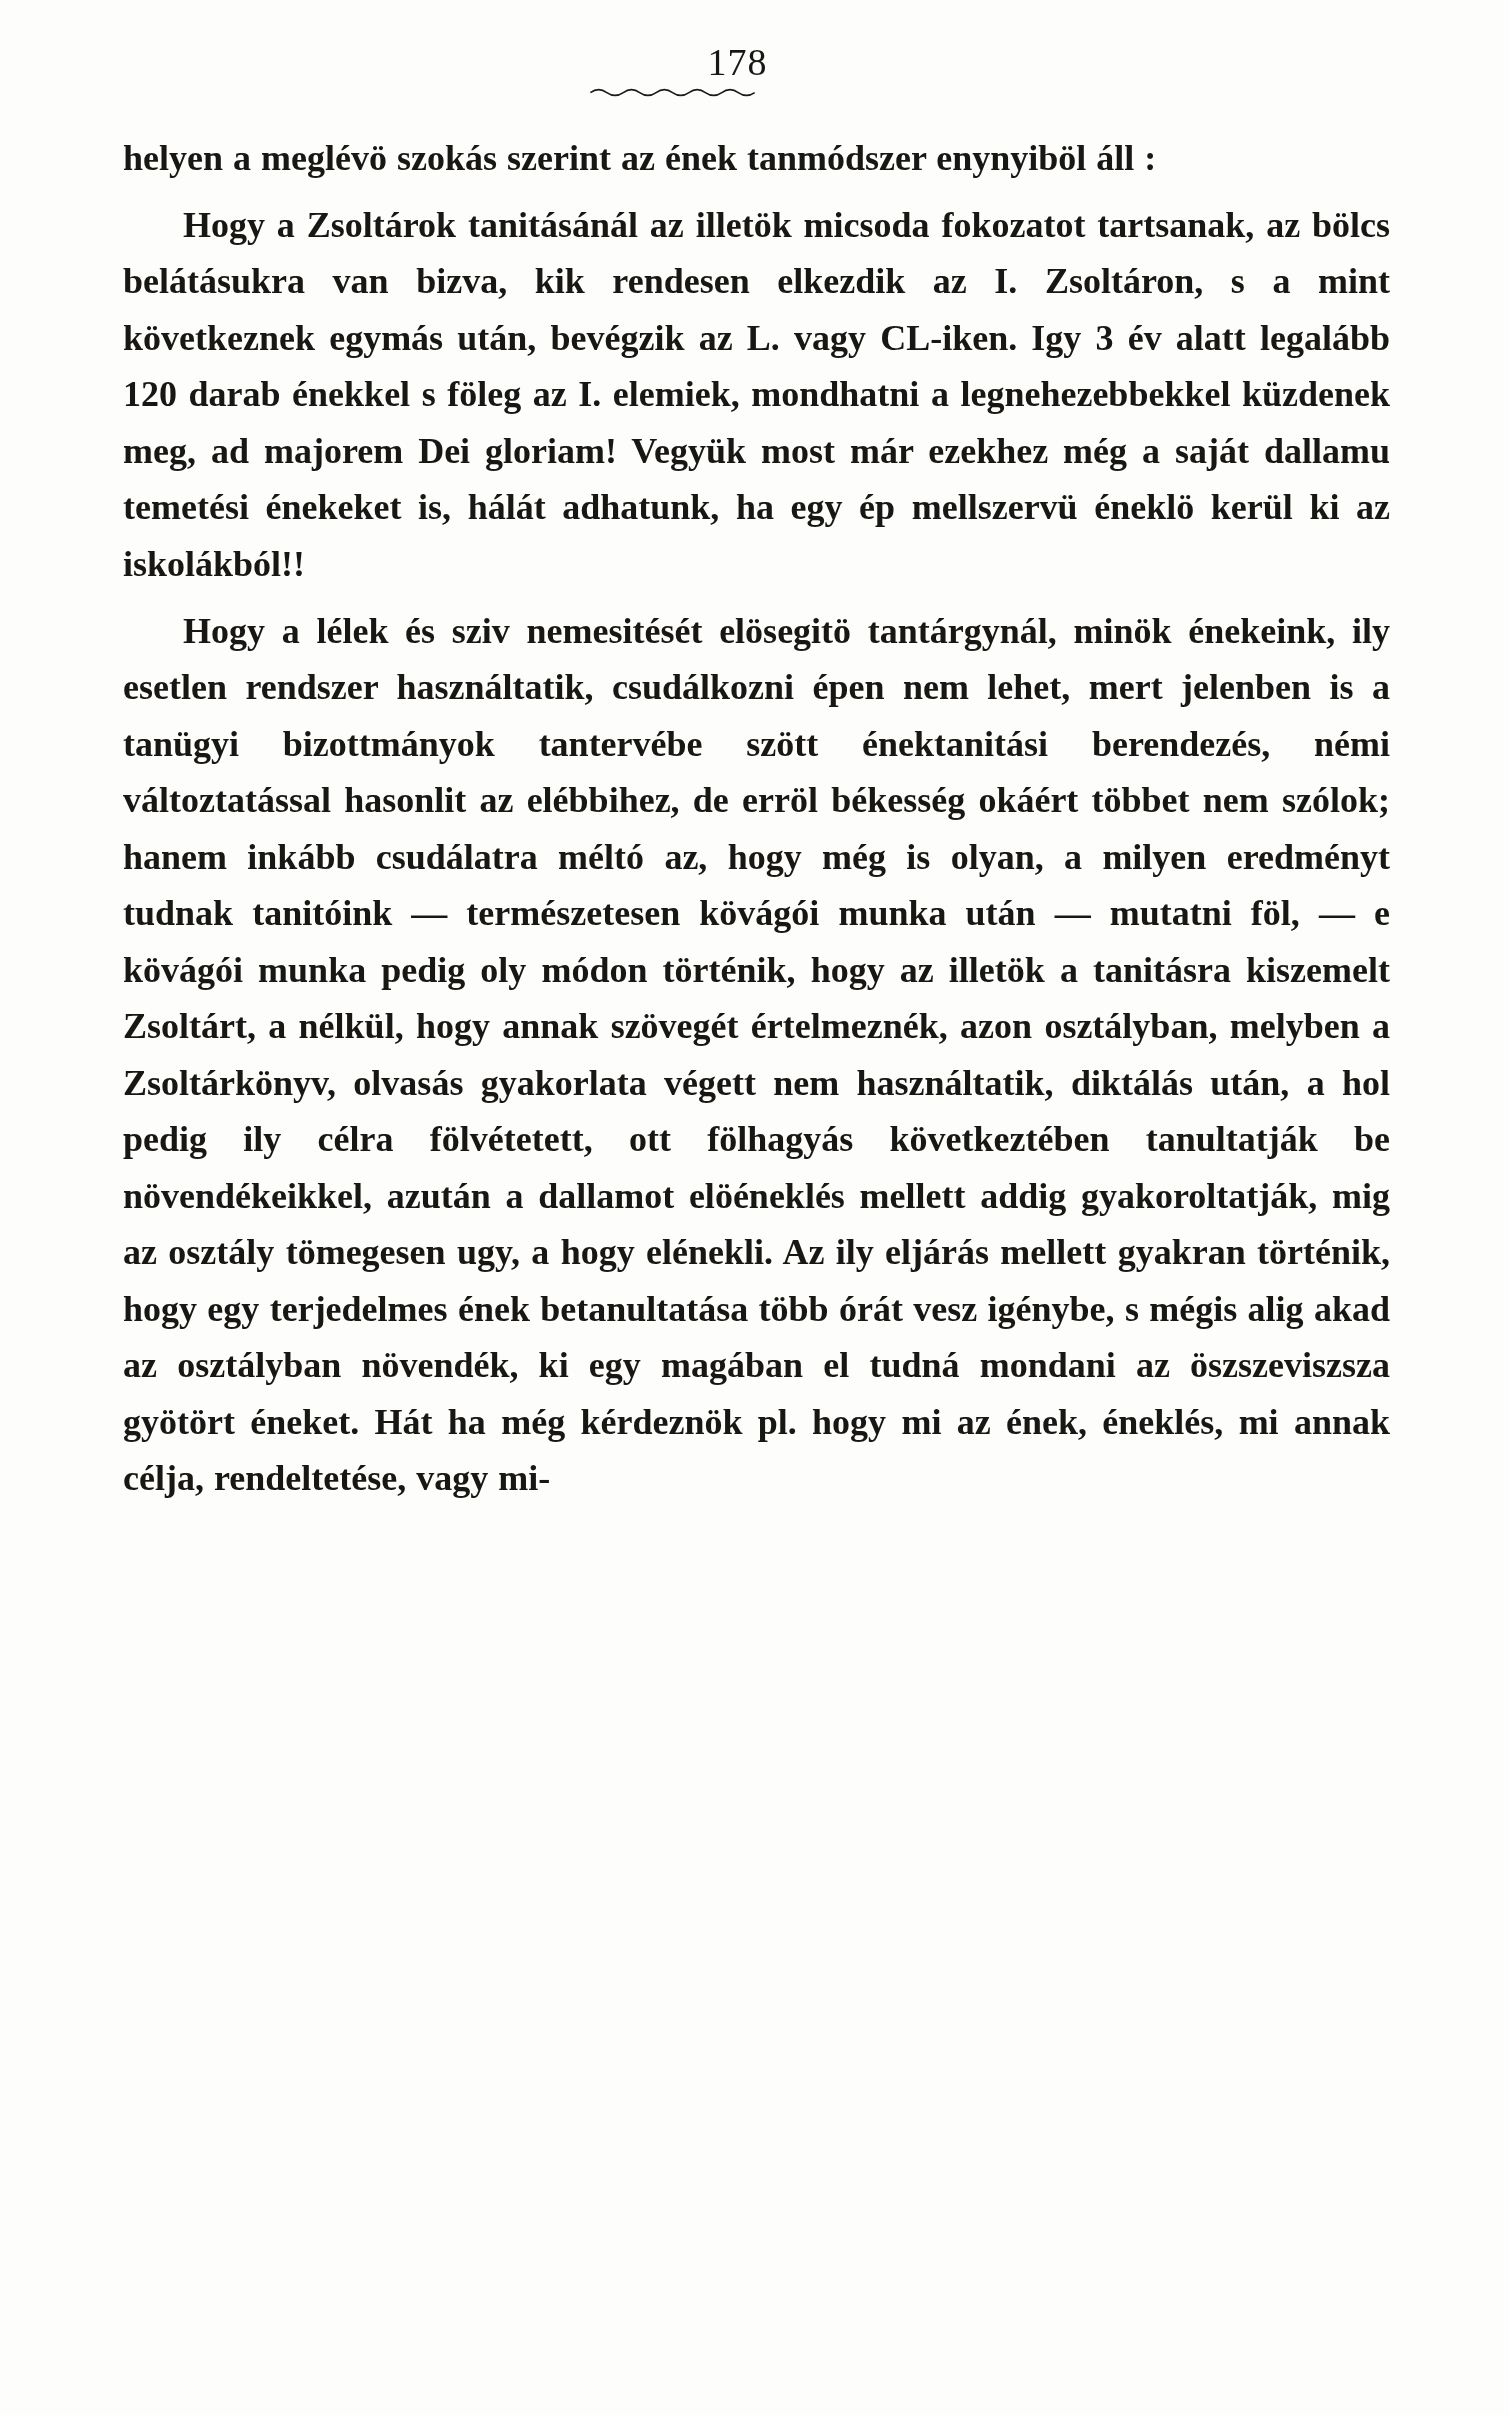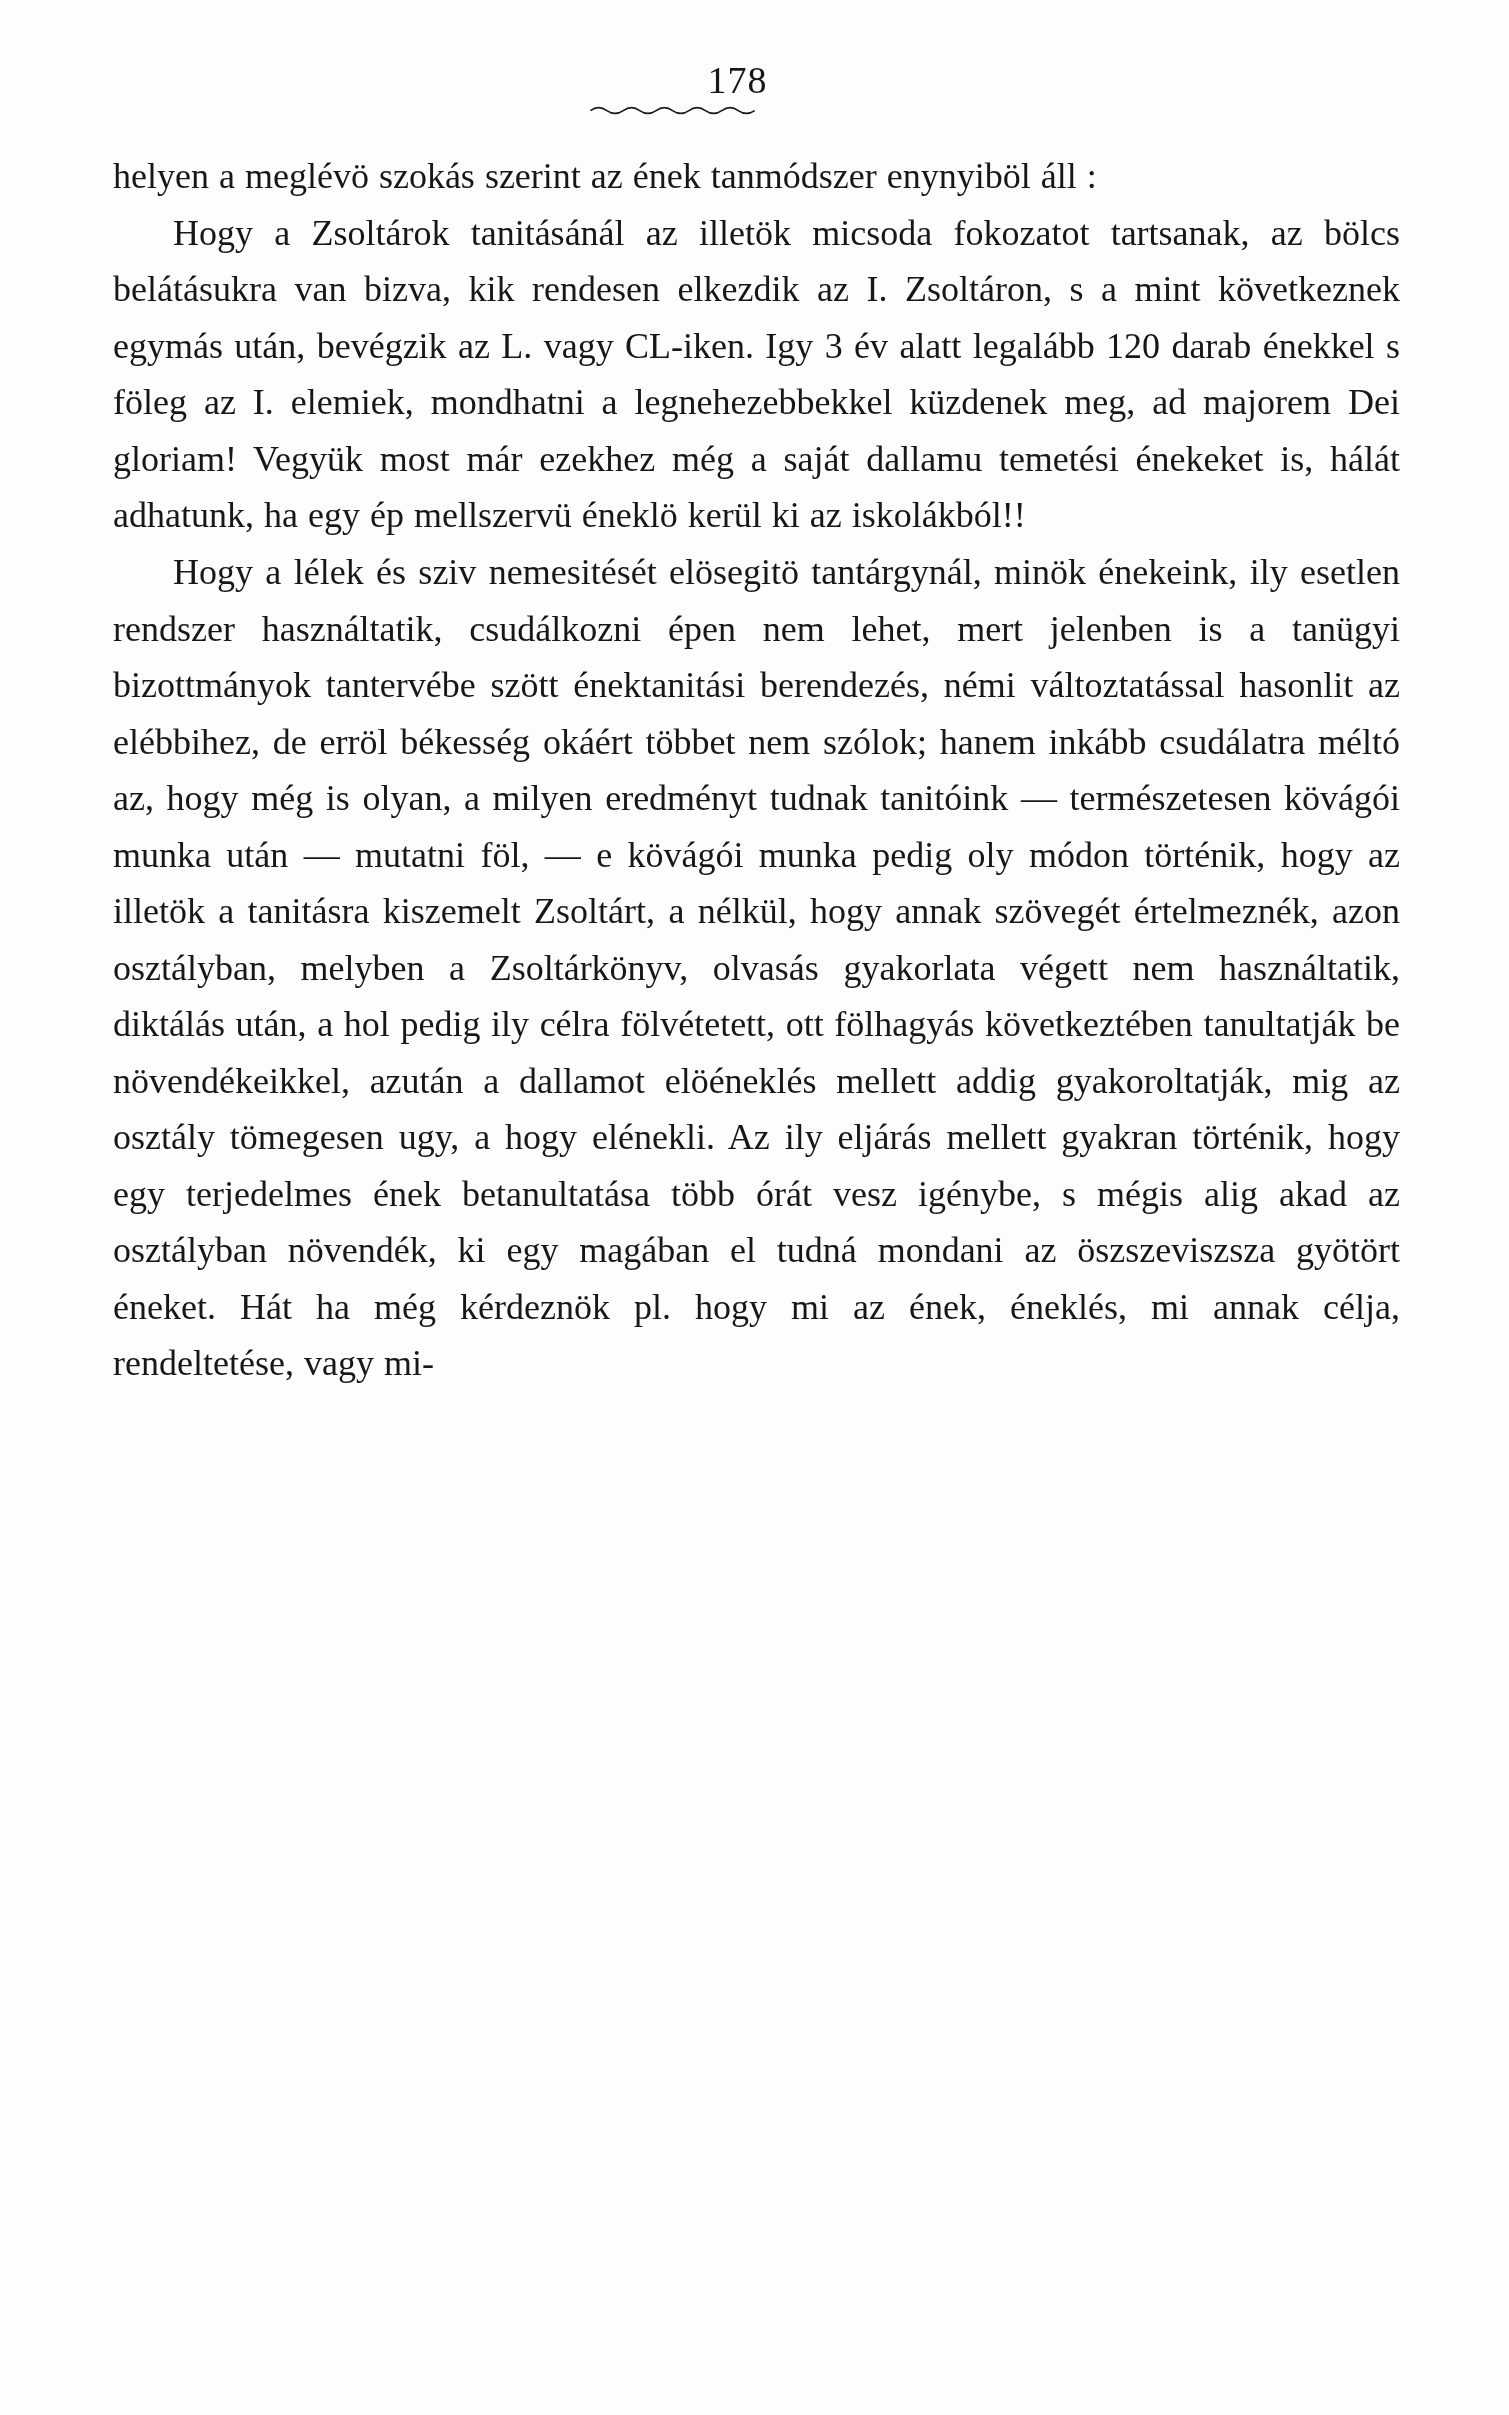--- a/index.html
+++ b/index.html
@@ -16,21 +16,21 @@
   }
   .page {
     position: relative;
     width: 1509px;
     height: 2415px;
     background: #fdfdfb;
   }
   .page-inner {
     position: absolute;
     left: 113px;
-    top: 58px;
+    top: 40px;
     width: 1287px;
   }
   .page-number {
     font-size: 38px;
     text-align: center;
     letter-spacing: 1px;
     margin-left: -38px;
     margin-bottom: 1.9px;
     font-family: "Liberation Serif", serif;
   }
@@ -43,22 +43,23 @@
   }
   .body-text {
     margin-top: 33px;
     font-size: 36px;
     line-height: 1.57;
     text-align: justify;
     text-justify: inter-word;
     word-spacing: 1px;
   }
   .body-text p {
-    margin: 0;
+    margin: 10px;
     text-indent: 0;
+    font-weight: bold;
   }
   .body-text p.indent {
     text-indent: 60px;
   }
   .body-text p + p {
     margin-top: 0;
   }
   .blk {
     margin-top: 25px;
   }

